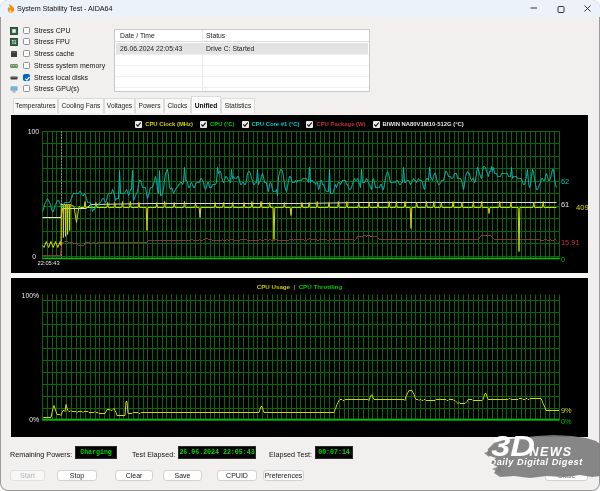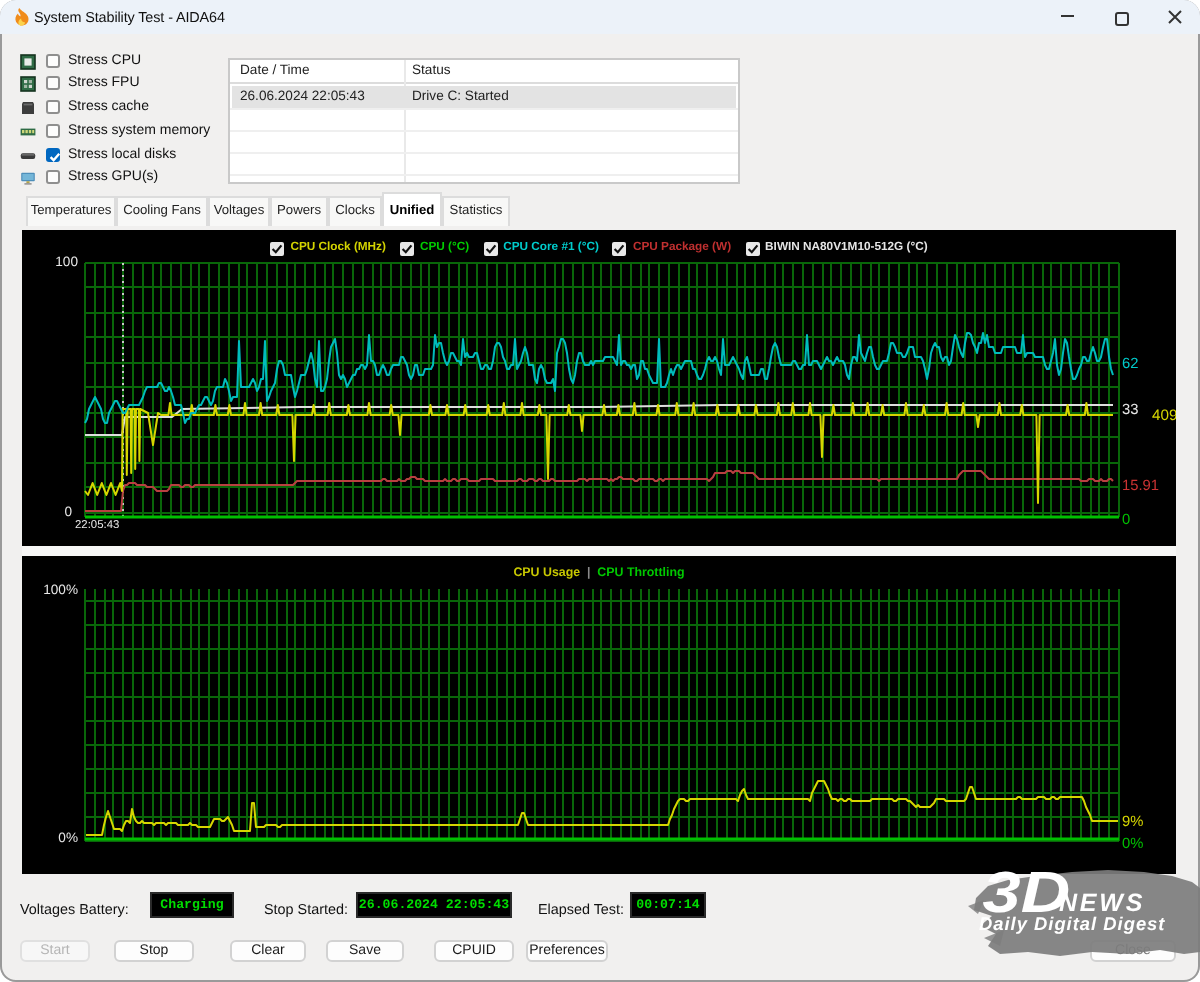--- a/index.html
+++ b/index.html
@@ -200,37 +200,37 @@
       <path d="M31.5,102.5L50.0,102.5L51.5,93.5L75.0,93.5L80.0,89.5L139.0,88.5L289.0,88.5L349.0,87.5L545.5,87.5" stroke="#dedede" stroke-width="1" fill="none" stroke-linejoin="round"></path>
       <path d="M31.5,130.5L33.0,132.5L35.3,126.5L37.6,132.5L39.9,126.5L42.2,132.5L44.5,126.5L46.8,132.5L49.1,126.5L50.0,130.5L50.3,89.5L52.1,89.5L52.4,122.5L52.8,89.5L54.3,89.5L54.6,121.5L55.0,89.5L56.3,89.5L56.6,119.5L57.0,89.5L58.4,89.5L58.7,115.5L59.1,89.5L61.0,90.5L63.0,91.5L65.5,107.5L68.0,91.5L69.5,92.5L73.2,92.5L74.0,86.5L74.8,92.5L84.1,92.5L84.9,87.5L85.7,92.5L95.9,92.5L96.7,87.5L97.5,92.5L102.9,92.5L103.7,87.5L104.5,92.5L110.7,92.5L111.5,86.5L112.3,92.5L118.5,92.5L119.3,86.5L120.1,92.5L127.1,92.5L127.9,87.5L128.7,92.5L135.2,92.5L136.0,115.5L136.8,92.5L145.0,92.5L145.8,87.5L146.6,92.5L152.8,92.5L153.6,86.5L154.4,92.5L162.4,92.5L163.2,87.5L164.0,92.5L172.7,92.5L173.5,86.5L174.3,92.5L183.8,92.5L184.6,87.5L185.4,92.5L188.2,92.5L189.0,102.5L189.8,92.5L203.4,92.5L204.2,87.5L205.0,92.5L211.7,92.5L212.5,87.5L213.3,92.5L220.8,92.5L221.6,87.5L222.4,92.5L232.3,92.5L233.1,87.5L233.9,92.5L240.1,92.5L240.9,86.5L241.7,92.5L249.2,92.5L250.0,86.5L250.8,92.5L257.9,92.5L258.7,87.5L259.5,92.5L262.2,92.5L263.0,124.5L263.8,92.5L272.6,92.5L273.4,87.5L274.2,92.5L279.2,92.5L280.0,100.5L280.8,92.5L290.2,92.5L291.0,87.5L291.8,92.5L297.4,92.5L298.2,87.5L299.0,92.5L305.4,92.5L306.2,86.5L307.0,92.5L317.2,92.5L318.0,87.5L318.8,92.5L326.6,92.5L327.4,86.5L328.2,92.5L335.0,92.5L335.8,86.5L336.6,92.5L346.9,92.5L347.7,87.5L348.5,92.5L357.4,92.5L358.2,87.5L359.0,92.5L366.2,92.5L367.0,87.5L367.8,92.5L377.4,92.5L378.2,86.5L379.0,92.5L384.6,92.5L385.4,86.5L386.2,92.5L393.2,92.5L394.0,86.5L394.8,92.5L399.2,92.5L400.0,113.5L400.8,92.5L404.9,92.5L405.7,87.5L406.5,92.5L414.6,92.5L415.4,86.5L416.2,92.5L422.0,92.5L422.8,86.5L423.6,92.5L429.5,92.5L430.3,87.5L431.1,92.5L441.2,92.5L442.0,86.5L442.8,92.5L450.1,92.5L450.9,87.5L451.7,92.5L461.5,92.5L462.3,86.5L463.1,92.5L469.8,92.5L470.6,86.5L471.4,92.5L477.2,92.5L478.0,98.5L478.8,92.5L487.9,92.5L488.7,86.5L489.5,92.5L499.1,92.5L499.9,87.5L500.7,92.5L507.2,92.5L508.0,136.5L508.8,92.5L522.0,92.5L522.8,87.5L523.6,92.5L531.4,92.5L532.2,86.5L533.0,92.5L545.5,92.5" stroke="#d6d600" stroke-width="1" fill="none" stroke-linejoin="round"></path>
       <path d="M31.5,96.5L32.5,94.5L33.5,89.5L34.5,87.5L35.5,85.5L36.5,83.5L37.5,85.5L38.5,87.5L39.5,89.5L40.5,94.5L41.5,96.5L42.5,96.5L43.5,91.5L44.5,89.5L45.5,87.5L46.5,85.5L47.5,85.5L48.5,87.5L49.5,89.5L50.5,91.5L51.5,91.5L52.5,89.5L53.5,87.5L54.5,87.5L55.5,87.5L56.5,87.5L57.5,87.5L58.5,87.5L59.5,85.5L60.5,83.5L61.5,80.5L62.5,78.5L63.5,78.5L64.5,78.5L65.5,78.5L66.5,78.5L67.5,78.5L68.5,76.5L69.5,76.5L70.5,78.5L71.5,80.5L72.5,80.5L73.5,78.5L74.5,80.5L75.5,83.5L76.5,87.5L77.5,87.5L78.5,87.5L79.5,87.5L80.5,91.5L81.5,96.5L82.5,94.5L83.5,94.5L84.5,91.5L85.5,91.5L86.5,91.5L87.5,89.5L88.5,87.5L89.5,87.5L90.5,85.5L91.5,83.5L92.5,83.5L93.5,85.5L94.5,87.5L95.5,85.5L96.5,80.5L97.5,78.5L98.5,78.5L99.5,78.5L100.5,78.5L101.5,74.5L102.5,76.5L103.5,80.5L104.5,85.5L105.5,83.5L106.5,83.5L107.5,83.5L108.5,55.5L109.5,78.5L110.5,78.5L111.5,78.5L112.5,78.5L113.5,78.5L114.5,76.5L115.5,74.5L116.5,76.5L117.5,80.5L118.5,78.5L119.5,74.5L120.5,74.5L121.5,55.5L122.5,85.5L123.5,83.5L124.5,80.5L125.5,78.5L126.5,76.5L127.5,69.5L128.5,65.5L129.5,65.5L130.5,67.5L131.5,72.5L132.5,72.5L133.5,72.5L134.5,72.5L135.5,78.5L136.5,83.5L137.5,80.5L138.5,76.5L139.5,72.5L140.5,72.5L141.5,72.5L142.5,69.5L143.5,65.5L144.5,61.5L145.5,65.5L146.5,74.5L147.5,78.5L148.5,55.5L149.5,80.5L150.5,80.5L151.5,78.5L152.5,74.5L153.5,65.5L154.5,58.5L155.5,56.5L156.5,54.5L157.5,61.5L158.5,72.5L159.5,74.5L160.5,72.5L161.5,74.5L162.5,78.5L163.5,76.5L164.5,74.5L165.5,72.5L166.5,72.5L167.5,69.5L168.5,69.5L169.5,67.5L170.5,67.5L171.5,69.5L172.5,67.5L173.5,52.5L174.5,65.5L175.5,65.5L176.5,67.5L177.5,72.5L178.5,72.5L179.5,69.5L180.5,67.5L181.5,69.5L182.5,72.5L183.5,72.5L184.5,69.5L185.5,67.5L186.5,67.5L187.5,67.5L188.5,67.5L189.5,63.5L190.5,63.5L191.5,65.5L192.5,67.5L193.5,72.5L194.5,74.5L195.5,72.5L196.5,67.5L197.5,67.5L198.5,72.5L199.5,72.5L200.5,72.5L201.5,69.5L202.5,69.5L203.5,69.5L204.5,69.5L205.5,67.5L206.5,52.5L207.5,58.5L208.5,56.5L209.5,56.5L210.5,61.5L211.5,65.5L212.5,67.5L213.5,65.5L214.5,61.5L215.5,61.5L216.5,63.5L217.5,65.5L218.5,65.5L219.5,67.5L220.5,54.5L221.5,63.5L222.5,61.5L223.5,63.5L224.5,63.5L225.5,63.5L226.5,61.5L227.5,61.5L228.5,65.5L229.5,69.5L230.5,69.5L231.5,67.5L232.5,67.5L233.5,69.5L234.5,69.5L235.5,65.5L236.5,58.5L237.5,56.5L238.5,56.5L239.5,58.5L240.5,63.5L241.5,65.5L242.5,69.5L243.5,69.5L244.5,67.5L245.5,67.5L246.5,54.5L247.5,69.5L248.5,67.5L249.5,65.5L250.5,61.5L251.5,58.5L252.5,61.5L253.5,67.5L254.5,67.5L255.5,67.5L256.5,74.5L257.5,76.5L258.5,69.5L259.5,67.5L260.5,69.5L261.5,74.5L262.5,76.5L263.5,76.5L264.5,76.5L265.5,74.5L266.5,80.5L267.5,61.5L268.5,58.5L269.5,54.5L270.5,54.5L271.5,56.5L272.5,61.5L273.5,69.5L274.5,74.5L275.5,76.5L276.5,72.5L277.5,65.5L278.5,61.5L279.5,61.5L280.5,65.5L281.5,67.5L282.5,67.5L283.5,67.5L284.5,65.5L285.5,67.5L286.5,65.5L287.5,65.5L288.5,65.5L289.5,65.5L290.5,65.5L291.5,63.5L292.5,63.5L293.5,63.5L294.5,63.5L295.5,63.5L296.5,65.5L297.5,67.5L298.5,52.5L299.5,67.5L300.5,65.5L301.5,65.5L302.5,67.5L303.5,67.5L304.5,69.5L305.5,67.5L306.5,67.5L307.5,74.5L308.5,72.5L309.5,65.5L310.5,65.5L311.5,69.5L312.5,69.5L313.5,72.5L314.5,74.5L315.5,76.5L316.5,76.5L317.5,76.5L318.5,54.5L319.5,78.5L320.5,78.5L321.5,78.5L322.5,76.5L323.5,72.5L324.5,69.5L325.5,72.5L326.5,69.5L327.5,67.5L328.5,67.5L329.5,69.5L330.5,67.5L331.5,65.5L332.5,65.5L333.5,65.5L334.5,65.5L335.5,69.5L336.5,69.5L337.5,72.5L338.5,74.5L339.5,74.5L340.5,72.5L341.5,69.5L342.5,65.5L343.5,63.5L344.5,65.5L345.5,65.5L346.5,63.5L347.5,65.5L348.5,69.5L349.5,72.5L350.5,54.5L351.5,67.5L352.5,67.5L353.5,67.5L354.5,65.5L355.5,63.5L356.5,65.5L357.5,67.5L358.5,69.5L359.5,72.5L360.5,74.5L361.5,65.5L362.5,63.5L363.5,67.5L364.5,72.5L365.5,72.5L366.5,72.5L367.5,72.5L368.5,72.5L369.5,69.5L370.5,69.5L371.5,74.5L372.5,74.5L373.5,69.5L374.5,63.5L375.5,58.5L376.5,56.5L377.5,58.5L378.5,63.5L379.5,67.5L380.5,67.5L381.5,67.5L382.5,67.5L383.5,67.5L384.5,67.5L385.5,65.5L386.5,65.5L387.5,67.5L388.5,69.5L389.5,69.5L390.5,67.5L391.5,67.5L392.5,52.5L393.5,67.5L394.5,67.5L395.5,65.5L396.5,65.5L397.5,65.5L398.5,67.5L399.5,69.5L400.5,67.5L401.5,65.5L402.5,63.5L403.5,65.5L404.5,65.5L405.5,67.5L406.5,65.5L407.5,63.5L408.5,65.5L409.5,65.5L410.5,65.5L411.5,67.5L412.5,72.5L413.5,74.5L414.5,67.5L415.5,63.5L416.5,63.5L417.5,65.5L418.5,52.5L419.5,61.5L420.5,63.5L421.5,65.5L422.5,61.5L423.5,58.5L424.5,58.5L425.5,63.5L426.5,67.5L427.5,69.5L428.5,69.5L429.5,67.5L430.5,65.5L431.5,65.5L432.5,65.5L433.5,61.5L434.5,56.5L435.5,56.5L436.5,58.5L437.5,61.5L438.5,61.5L439.5,61.5L440.5,63.5L441.5,63.5L442.5,61.5L443.5,58.5L444.5,58.5L445.5,58.5L446.5,63.5L447.5,63.5L448.5,63.5L449.5,63.5L450.5,65.5L451.5,69.5L452.5,74.5L453.5,69.5L454.5,61.5L455.5,58.5L456.5,56.5L457.5,58.5L458.5,58.5L459.5,63.5L460.5,65.5L461.5,63.5L462.5,63.5L463.5,67.5L464.5,65.5L465.5,58.5L466.5,52.5L467.5,54.5L468.5,58.5L469.5,61.5L470.5,63.5L471.5,56.5L472.5,51.5L473.5,51.5L474.5,52.5L475.5,56.5L476.5,58.5L477.5,61.5L478.5,56.5L479.5,56.5L480.5,51.5L481.5,56.5L482.5,52.5L483.5,58.5L484.5,58.5L485.5,58.5L486.5,61.5L487.5,61.5L488.5,61.5L489.5,61.5L490.5,58.5L491.5,58.5L492.5,58.5L493.5,58.5L494.5,58.5L495.5,58.5L496.5,58.5L497.5,61.5L498.5,61.5L499.5,61.5L500.5,52.5L501.5,63.5L502.5,61.5L503.5,61.5L504.5,61.5L505.5,61.5L506.5,63.5L507.5,63.5L508.5,63.5L509.5,63.5L510.5,63.5L511.5,67.5L512.5,69.5L513.5,69.5L514.5,65.5L515.5,61.5L516.5,54.5L517.5,67.5L518.5,72.5L519.5,69.5L520.5,61.5L521.5,54.5L522.5,56.5L523.5,63.5L524.5,69.5L525.5,74.5L526.5,74.5L527.5,72.5L528.5,69.5L529.5,67.5L530.5,63.5L531.5,63.5L532.5,65.5L533.5,65.5L534.5,61.5L535.5,58.5L536.5,61.5L537.5,65.5L538.5,65.5L539.5,63.5L540.5,58.5L541.5,54.5L542.5,54.5L543.5,63.5L544.5,69.5L545.5,72.5" stroke="#00bcbc" stroke-width="1" fill="none" stroke-linejoin="round"></path>
       <path d="M31.5,304.5 L548.5,304.5" stroke="#00c000" stroke-width="1.5" fill="none"></path>
       <path d="M32.0,302.5L33.0,302.5L34.0,302.5L35.0,302.5L36.0,302.5L37.0,302.5L38.0,302.5L39.0,302.5L40.0,302.5L41.0,297.5L42.0,293.5L43.0,290.5L44.0,293.5L45.0,296.5L46.0,299.5L47.0,299.5L48.0,299.5L49.0,299.5L50.0,300.5L51.0,297.5L52.0,295.5L53.0,295.5L54.0,296.5L55.0,289.5L56.0,293.5L57.0,295.5L58.0,296.5L59.0,296.5L60.0,295.5L61.0,296.5L62.0,296.5L63.0,296.5L64.0,296.5L65.0,296.5L66.0,297.5L67.0,296.5L68.0,296.5L69.0,296.5L70.0,296.5L71.0,296.5L72.0,297.5L73.0,296.5L74.0,296.5L75.0,296.5L76.0,296.5L77.0,296.5L78.0,297.5L79.0,297.5L80.0,297.5L81.0,297.5L82.0,297.5L83.0,297.5L84.0,296.5L85.0,297.5L86.0,297.5L87.0,297.5L88.0,298.5L89.0,298.5L90.0,298.5L91.0,298.5L92.0,298.5L93.0,298.5L94.0,298.5L95.0,296.5L96.0,294.5L97.0,294.5L98.0,294.5L99.0,294.5L100.0,295.5L101.0,295.5L102.0,294.5L103.0,293.5L104.0,295.5L105.0,297.5L106.0,300.5L107.0,300.5L108.0,300.5L109.0,300.5L110.0,300.5L111.0,300.5L112.0,300.5L113.0,300.5L114.0,300.5L115.0,286.5L116.0,286.5L117.0,298.5L118.0,298.5L119.0,298.5L120.0,298.5L121.0,298.5L122.0,297.5L123.0,297.5L124.0,297.5L125.0,297.5L126.0,297.5L127.0,297.5L128.0,298.5L129.0,298.5L130.0,297.5L131.0,297.5L132.0,297.5L133.0,297.5L134.0,297.5L135.0,297.5L136.0,297.5L137.0,297.5L138.0,297.5L139.0,297.5L140.0,297.5L141.0,297.5L142.0,297.5L143.0,297.5L144.0,297.5L145.0,297.5L146.0,297.5L147.0,297.5L148.0,297.5L149.0,297.5L150.0,297.5L151.0,297.5L152.0,297.5L153.0,297.5L154.0,297.5L155.0,297.5L156.0,297.5L157.0,297.5L158.0,297.5L159.0,297.5L160.0,297.5L161.0,297.5L162.0,297.5L163.0,297.5L164.0,297.5L165.0,297.5L166.0,297.5L167.0,297.5L168.0,297.5L169.0,297.5L170.0,297.5L171.0,297.5L172.0,297.5L173.0,297.5L174.0,297.5L175.0,297.5L176.0,297.5L177.0,297.5L178.0,297.5L179.0,297.5L180.0,297.5L181.0,297.5L182.0,297.5L183.0,297.5L184.0,297.5L185.0,297.5L186.0,297.5L187.0,297.5L188.0,297.5L189.0,297.5L190.0,297.5L191.0,297.5L192.0,297.5L193.0,297.5L194.0,297.5L195.0,297.5L196.0,297.5L197.0,297.5L198.0,297.5L199.0,297.5L200.0,297.5L201.0,297.5L202.0,297.5L203.0,297.5L204.0,297.5L205.0,297.5L206.0,297.5L207.0,297.5L208.0,297.5L209.0,297.5L210.0,297.5L211.0,297.5L212.0,297.5L213.0,297.5L214.0,297.5L215.0,297.5L216.0,297.5L217.0,297.5L218.0,297.5L219.0,297.5L220.0,297.5L221.0,297.5L222.0,297.5L223.0,297.5L224.0,297.5L225.0,297.5L226.0,297.5L227.0,297.5L228.0,297.5L229.0,297.5L230.0,297.5L231.0,297.5L232.0,297.5L233.0,297.5L234.0,297.5L235.0,297.5L236.0,297.5L237.0,297.5L238.0,297.5L239.0,297.5L240.0,297.5L241.0,297.5L242.0,297.5L243.0,297.5L244.0,297.5L245.0,297.5L246.0,297.5L247.0,297.5L248.0,297.5L249.0,294.5L250.0,291.5L251.0,291.5L252.0,294.5L253.0,297.5L254.0,297.5L255.0,297.5L256.0,297.5L257.0,297.5L258.0,297.5L259.0,297.5L260.0,297.5L261.0,297.5L262.0,297.5L263.0,297.5L264.0,297.5L265.0,297.5L266.0,297.5L267.0,297.5L268.0,297.5L269.0,297.5L270.0,297.5L271.0,297.5L272.0,297.5L273.0,297.5L274.0,297.5L275.0,297.5L276.0,297.5L277.0,297.5L278.0,297.5L279.0,297.5L280.0,297.5L281.0,297.5L282.0,297.5L283.0,297.5L284.0,297.5L285.0,297.5L286.0,297.5L287.0,297.5L288.0,297.5L289.0,297.5L290.0,297.5L291.0,297.5L292.0,297.5L293.0,297.5L294.0,297.5L295.0,297.5L296.0,297.5L297.0,297.5L298.0,297.5L299.0,297.5L300.0,297.5L301.0,297.5L302.0,297.5L303.0,297.5L304.0,297.5L305.0,297.5L306.0,297.5L307.0,297.5L308.0,297.5L309.0,297.5L310.0,297.5L311.0,297.5L312.0,297.5L313.0,297.5L314.0,297.5L315.0,297.5L316.0,297.5L317.0,297.5L318.0,297.5L319.0,297.5L320.0,297.5L321.0,297.5L322.0,297.5L323.0,297.5L324.0,294.5L325.0,292.5L326.0,289.5L327.0,287.5L328.0,285.5L329.0,284.5L330.0,284.5L331.0,284.5L332.0,285.5L333.0,285.5L334.0,284.5L335.0,284.5L336.0,284.5L337.0,284.5L338.0,284.5L339.0,284.5L340.0,284.5L341.0,284.5L342.0,284.5L343.0,284.5L344.0,284.5L345.0,284.5L346.0,284.5L347.0,284.5L348.0,284.5L349.0,284.5L350.0,284.5L351.0,284.5L352.0,284.5L353.0,284.5L354.0,284.5L355.0,284.5L356.0,284.5L357.0,284.5L358.0,285.5L359.0,282.5L360.0,280.5L361.0,279.5L362.0,282.5L363.0,284.5L364.0,284.5L365.0,284.5L366.0,284.5L367.0,284.5L368.0,284.5L369.0,284.5L370.0,284.5L371.0,284.5L372.0,284.5L373.0,284.5L374.0,284.5L375.0,284.5L376.0,284.5L377.0,284.5L378.0,284.5L379.0,284.5L380.0,284.5L381.0,284.5L382.0,284.5L383.0,284.5L384.0,284.5L385.0,284.5L386.0,284.5L387.0,284.5L388.0,284.5L389.0,284.5L390.0,284.5L391.0,284.5L392.0,284.5L393.0,284.5L394.0,285.5L395.0,281.5L396.0,279.5L397.0,277.5L398.0,275.5L399.0,275.5L400.0,275.5L401.0,275.5L402.0,277.5L403.0,279.5L404.0,282.5L405.0,284.5L406.0,284.5L407.0,284.5L408.0,285.5L409.0,284.5L410.0,284.5L411.0,285.5L412.0,285.5L413.0,284.5L414.0,284.5L415.0,285.5L416.0,285.5L417.0,285.5L418.0,285.5L419.0,285.5L420.0,285.5L421.0,285.5L422.0,285.5L423.0,285.5L424.0,285.5L425.0,284.5L426.0,284.5L427.0,284.5L428.0,284.5L429.0,284.5L430.0,284.5L431.0,284.5L432.0,284.5L433.0,284.5L434.0,284.5L435.0,284.5L436.0,285.5L437.0,285.5L438.0,284.5L439.0,284.5L440.0,284.5L441.0,284.5L442.0,284.5L443.0,285.5L444.0,285.5L445.0,286.5L446.0,287.5L447.0,288.5L448.0,287.5L449.0,288.5L450.0,288.5L451.0,288.5L452.0,288.5L453.0,288.5L454.0,288.5L455.0,287.5L456.0,286.5L457.0,284.5L458.0,284.5L459.0,284.5L460.0,284.5L461.0,284.5L462.0,285.5L463.0,285.5L464.0,285.5L465.0,285.5L466.0,285.5L467.0,285.5L468.0,285.5L469.0,285.5L470.0,285.5L471.0,285.5L472.0,284.5L473.0,281.5L474.0,278.5L475.0,278.5L476.0,281.5L477.0,284.5L478.0,284.5L479.0,284.5L480.0,284.5L481.0,284.5L482.0,284.5L483.0,284.5L484.0,284.5L485.0,284.5L486.0,284.5L487.0,284.5L488.0,284.5L489.0,284.5L490.0,284.5L491.0,284.5L492.0,284.5L493.0,284.5L494.0,284.5L495.0,284.5L496.0,284.5L497.0,284.5L498.0,283.5L499.0,283.5L500.0,284.5L501.0,284.5L502.0,284.5L503.0,284.5L504.0,284.5L505.0,284.5L506.0,284.5L507.0,284.5L508.0,283.5L509.0,283.5L510.0,283.5L511.0,283.5L512.0,284.5L513.0,284.5L514.0,284.5L515.0,283.5L516.0,283.5L517.0,284.5L518.0,284.5L519.0,283.5L520.0,283.5L521.0,283.5L522.0,283.5L523.0,283.5L524.0,283.5L525.0,283.5L526.0,283.5L527.0,283.5L528.0,283.5L529.0,283.5L530.0,283.5L531.0,285.5L532.0,288.5L533.0,290.5L534.0,292.5L535.0,295.5L536.0,295.5L537.0,295.5L538.0,295.5L539.0,295.5L540.0,295.5L541.0,295.5L542.0,295.5L543.0,295.5L544.0,295.5L545.0,295.5L546.0,295.5L547.0,295.5L548.0,295.5" stroke="#d6d600" stroke-width="1" fill="none" stroke-linejoin="round"></path>
     </svg>
     <div class="clab" style="right:549px;top:13px;color:#e8e8e8">100</div>
     <div class="clab" style="right:552px;top:137.5px;color:#e8e8e8">0</div>
     <div class="clab" style="left:26.5px;top:145px;color:#e8e8e8;font-size:5.7px">22:05:43</div>
     <div class="clab" style="left:550px;top:62px;color:#00cbcb;font-size:7.4px">62</div>
-    <div class="clab" style="left:550px;top:84.5px;color:#e8e8e8;font-size:7.4px">33</div>
+    <div class="clab" style="left:550px;top:84.5px;color:#e8e8e8;font-size:7.4px">61</div>
     <div class="clab" style="left:565px;top:88px;color:#d6d600;font-size:7.6px">4090</div>
     <div class="clab" style="left:550px;top:123px;color:#cc3333;font-size:7.4px">15.91</div>
     <div class="clab" style="left:550px;top:139.5px;color:#00c000;font-size:7.4px">0</div>
 
     <div id="separator"></div>
     <div id="lotitle"><span style="color:#c8c800">CPU Usage</span><span style="color:#8a8a8a"> &nbsp;|&nbsp; </span><span style="color:#00c800">CPU Throttling</span></div>
 
     <div class="clab" style="right:549px;top:176.5px;color:#e8e8e8">100%</div>
     <div class="clab" style="right:549px;top:300.5px;color:#e8e8e8">0%</div>
     <div class="clab" style="left:550px;top:290.5px;color:#d6d600;font-size:7.4px">9%</div>
     <div class="clab" style="left:550px;top:301.5px;color:#00c000;font-size:7.4px">0%</div>
   </div>
 
-  <div class="ilab" style="left:10px;top:450px">Voltages Battery:</div>
+  <div class="ilab" style="left:10px;top:450px">Remaining Powers:</div>
   <div class="lcd" style="left:75px;width:42px">Charging</div>
-  <div class="ilab" style="left:132px;top:450px">Stop Started:</div>
+  <div class="ilab" style="left:132px;top:450px">Test Elapsed:</div>
   <div class="lcd" style="left:178px;width:78px">26.06.2024 22:05:43</div>
   <div class="ilab" style="left:269px;top:450px">Elapsed Test:</div>
   <div class="lcd" style="left:315px;width:38px">00:07:14</div>
 
   <div class="btn dis" style="left:10px;width:35px">Start</div>
   <div class="btn" style="left:57px;width:40px">Stop</div>
   <div class="btn" style="left:115px;width:38px">Clear</div>
   <div class="btn" style="left:163px;width:39px">Save</div>
   <div class="btn" style="left:217px;width:40px">CPUID</div>
   <div class="btn" style="left:263px;width:41px">Preferences</div>

